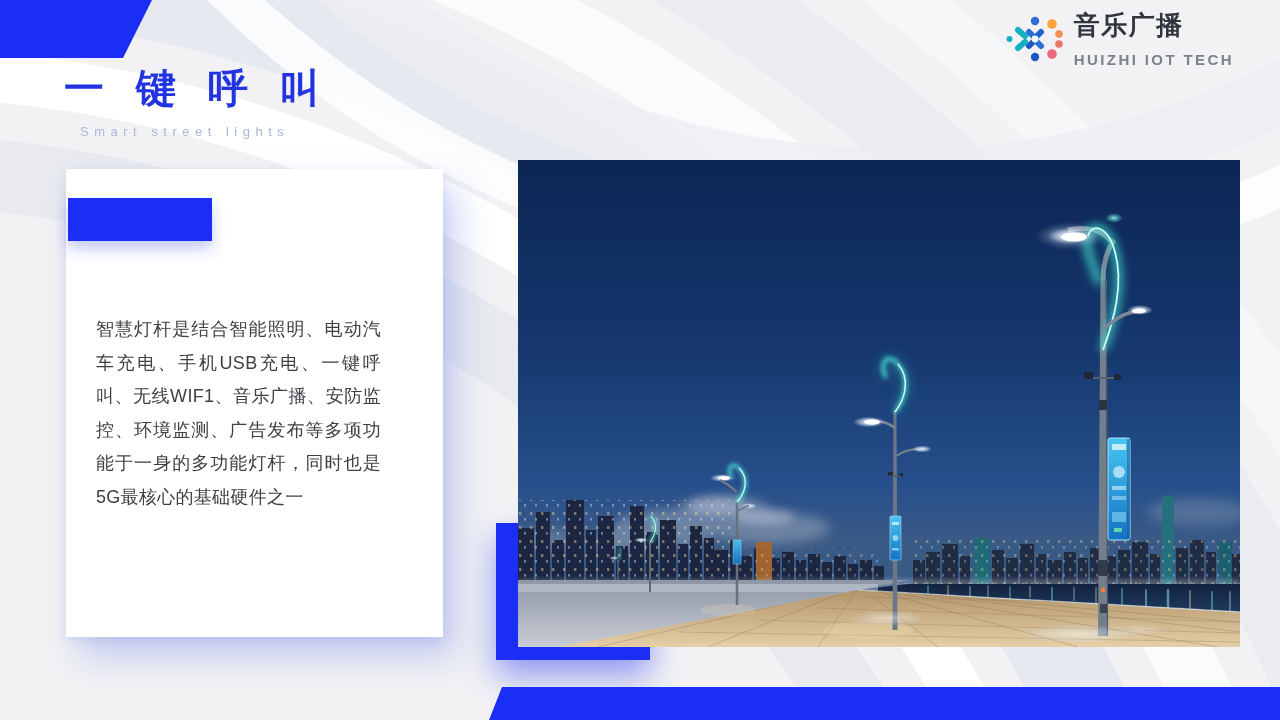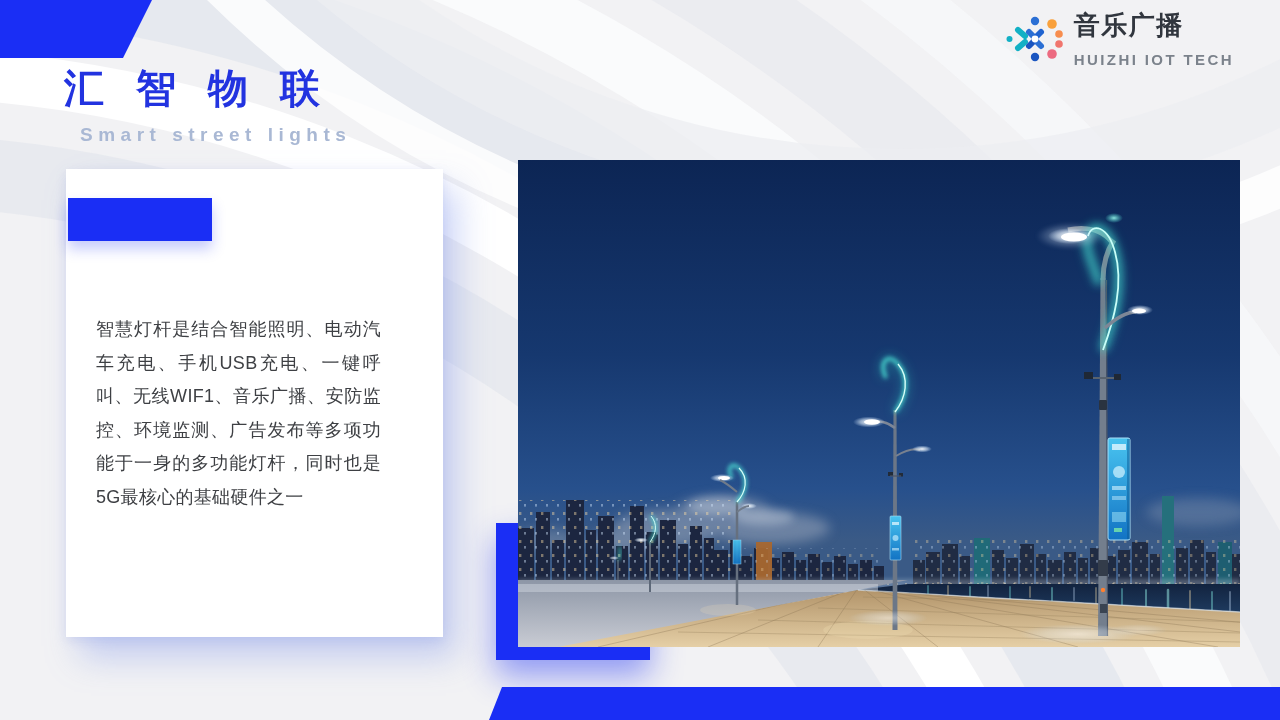--- a/index.html
+++ b/index.html
@@ -20,21 +20,21 @@
     background:var(--accent-blue,#1a2ef5);
     clip-path:polygon(502px 0,1280px 0,1280px 33px,489px 33px);}
   .logo{position:absolute;top:10px;right:46px;display:flex;align-items:center;gap:9px;z-index:4;}
   .logo-icon{width:60px;height:56px;flex:0 0 auto;}
   .logo-texts{display:flex;flex-direction:column;align-items:flex-start;}
   .logo-name{font-size:26px;font-weight:700;color:#31363e;letter-spacing:1.5px;line-height:1.2;}
   .logo-tagline{font-size:15px;font-weight:700;color:#7b828b;letter-spacing:2.4px;margin-top:10px;}
   .title-block{position:absolute;left:64px;top:66px;z-index:4;}
   .page-title{font-size:40px;font-weight:800;color:var(--title-blue,#2233e0);
     letter-spacing:32px;line-height:1.1;white-space:nowrap;margin:0;}
-  .page-subtitle{font-size:19px;font-weight:700;color:var(--subtitle-blue-gray,#a9b8d4);
+  .page-subtitle{font-size:13px;font-weight:400;color:var(--subtitle-blue-gray,#a9b8d4);
     letter-spacing:5.5px;margin-top:14px;margin-left:16px;white-space:nowrap;}
   .card{position:absolute;left:66px;top:169px;width:377px;height:468px;background:#ffffff;
     box-shadow:14px 20px 32px rgba(118,143,235,.38),0 4px 10px rgba(120,140,220,.18);z-index:2;}
   .badge{position:absolute;left:2px;top:29px;width:144px;height:43px;
     background:var(--accent-blue,#1a2ef5);box-shadow:0 8px 14px rgba(26,46,245,.25);}
   .card-body{position:absolute;left:30px;top:126px;width:285px;
     font-size:18px;line-height:33.5px;letter-spacing:.3px;color:var(--body-text,#3e4044);
     text-align:justify;}
   .photo-accent{position:absolute;left:496px;top:523px;width:154px;height:137px;
     background:var(--accent-blue,#1a2ef5);z-index:1;
@@ -82,21 +82,21 @@
         <circle cx="47" cy="43" r="4.8" fill="var(--logo-pink,#ec6a80)"></circle>
       </g>
     </svg>
     <div class="logo-texts">
       <span class="logo-name">音乐广播</span>
       <span class="logo-tagline">HUIZHI IOT TECH</span>
     </div>
   </div>
 
   <div class="title-block">
-    <h1 class="page-title">汇智物联</h1>
+    <h1 class="page-title">一键呼叫</h1>
     <div class="page-subtitle">Smart street lights</div>
   </div>
 
   <div class="card">
     <div class="badge"></div>
     <p class="card-body">智慧灯杆是结合智能照明、电动汽车充电、手机USB充电、一键呼叫、无线WIF1、音乐广播、安防监控、环境监测、广告发布等多项功能于一身的多功能灯杆，同时也是5G最核心的基础硬件之一</p>
   </div>
 
   <div class="photo-accent"></div>
 

